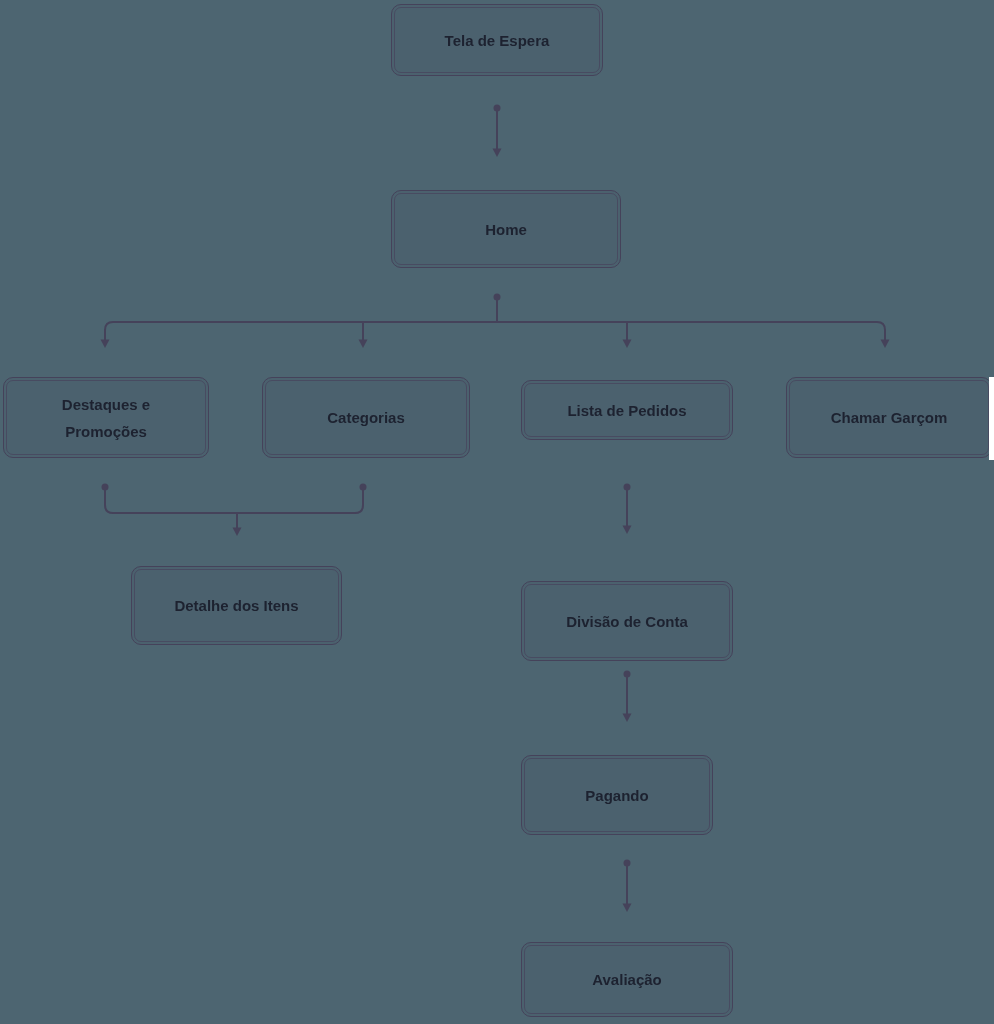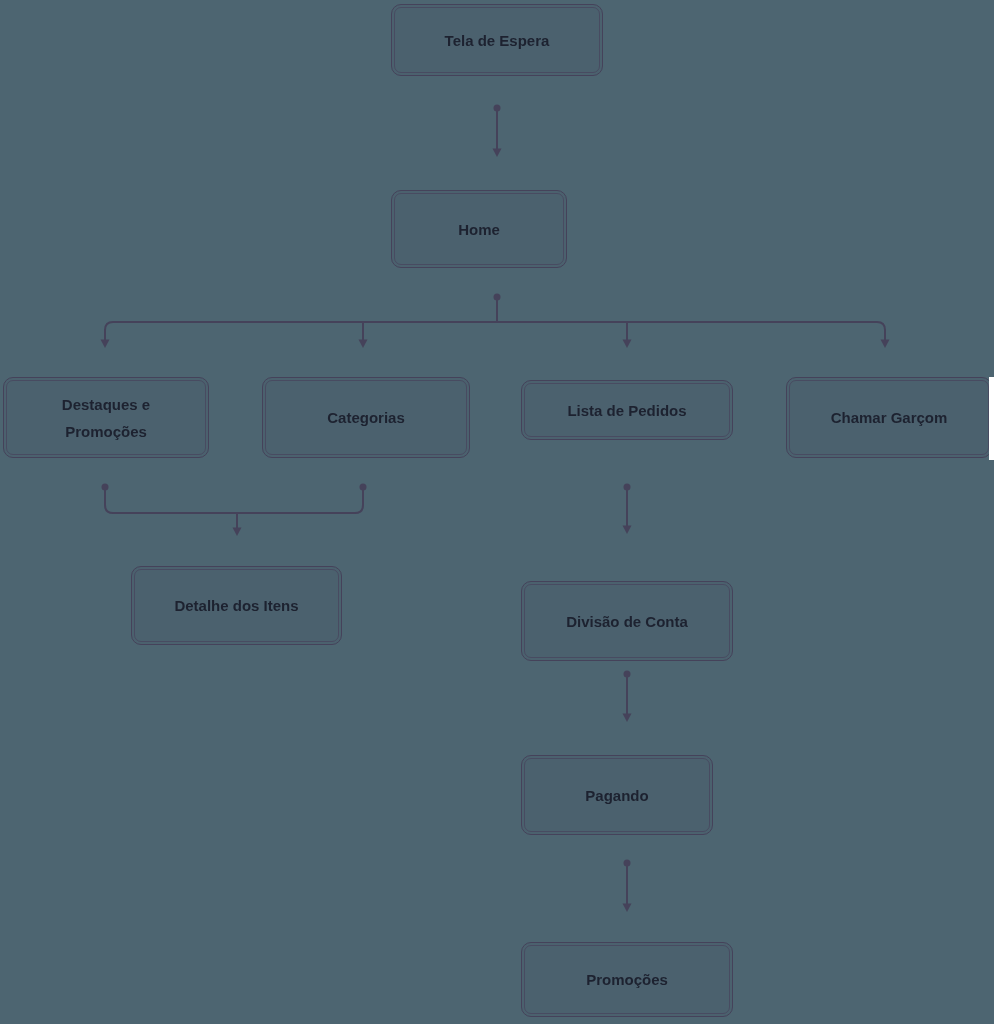--- a/index.html
+++ b/index.html
@@ -24,21 +24,21 @@
     text-align:center;
     color:#1d2230;
     font-weight:bold;
     font-size:15px;
     line-height:1.8;
     cursor:default;
   }
   .node .lbl{display:block;}
   .node.wrap .lbl{max-width:132px;}
   #n-tela      {left:391px;top:4px;  width:212px;height:72px;}
-  #n-home      {left:391px;top:190px;width:176px;height:78px;}
+  #n-home      {left:391px;top:190px;width:230px;height:78px;}
   #n-destaques {left:3px;  top:377px;width:206px;height:81px;}
   #n-categorias{left:262px;top:377px;width:208px;height:81px;}
   #n-lista     {left:521px;top:380px;width:212px;height:60px;}
   #n-chamar    {left:786px;top:377px;width:206px;height:81px;}
   #n-detalhe   {left:131px;top:566px;width:211px;height:79px;}
   #n-divisao   {left:521px;top:565px;width:212px;height:80px;margin-top:16px;}
   #n-pagando   {left:521px;top:755px;width:192px;height:80px;}
   #n-avaliacao {left:521px;top:942px;width:212px;height:75px;}
   .canvas-edge{
     position:absolute;
@@ -124,17 +124,17 @@
 
   <div class="node" id="n-divisao">
     <span class="lbl">Divisão de Conta</span>
   </div>
 
   <div class="node" id="n-pagando">
     <span class="lbl">Pagando</span>
   </div>
 
   <div class="node" id="n-avaliacao">
-    <span class="lbl">Promoções</span>
+    <span class="lbl">Avaliação</span>
   </div>
 
   <div class="canvas-edge"></div>
 </div>
 
 </body></html>

